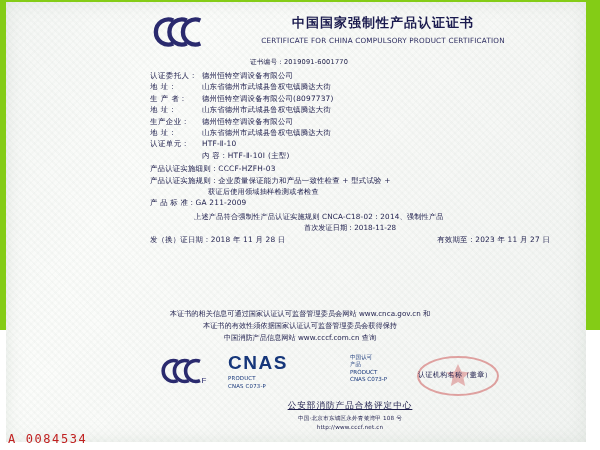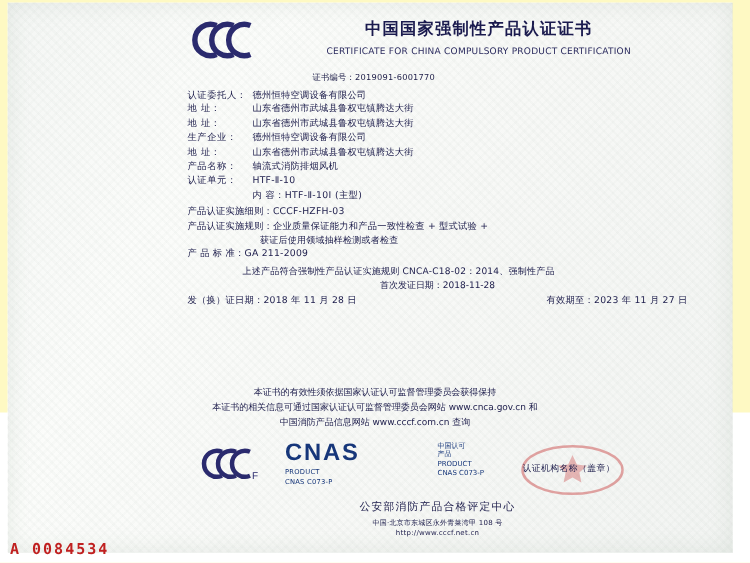--- a/index.html
+++ b/index.html
@@ -10,21 +10,21 @@
   body {
     width: 600px;
     height: 450px;
     font-family: "DejaVu Sans", "Liberation Sans", sans-serif;
     overflow: hidden;
   }
   .page {
     position: relative;
     width: 600px;
     height: 330px;
-    background: #fef9c3;
+    background: #84cc16;
   }
   
   .paper {
     position: absolute;
     left: 6px;
     top: 2px;
     width: 580px;
     height: 440px;
     background:
       linear-gradient(115deg, #f4f6f4 0%, #fbfcfa 25%, #f7f8f6 60%, #f2f4f2 100%);
@@ -207,20 +207,21 @@
     position: absolute;
     left: 150px;
     top: 400px;
     width: 400px;
     text-align: center;
     color: #1b1b4a;
   }
   .issuer .name {
     font-size: 8.6px;
     letter-spacing: 1px;
+    text-decoration: underline;
   }
   .issuer .addr {
     margin-top: 3px;
     font-size: 5.6px;
     letter-spacing: .2px;
   }
   .issuer .url {
     margin-top: 1px;
     font-size: 5.6px;
     letter-spacing: .2px;
@@ -228,21 +229,20 @@
 
   
   .serial {
     position: absolute;
     left: 8px;
     top: 432px;
     color: #c02020;
     font-size: 12px;
     letter-spacing: 1.6px;
     font-family: "DejaVu Sans Mono", monospace;
-    font-weight: bold;
   }
 </style>
 </head>
 <body>
 
 <div class="page">
   <div class="paper">
     <div class="guilloche"></div>
   </div>
 
@@ -266,34 +266,34 @@
 
     <div class="row">
       <span class="lbl">认证委托人：</span>
       <span class="val">德州恒特空调设备有限公司</span>
     </div>
     <div class="row">
       <span class="lbl">地    址：</span>
       <span class="val">山东省德州市武城县鲁权屯镇腾达大街</span>
     </div>
     <div class="row">
+      <span class="lbl">生 产 者：</span>
+      <span class="val">德州恒特空调设备有限公司(8097737)</span>
+    </div>
+    <div class="row">
       <span class="lbl">地    址：</span>
       <span class="val">山东省德州市武城县鲁权屯镇腾达大街</span>
     </div>
     <div class="row">
       <span class="lbl">生产企业：</span>
       <span class="val">德州恒特空调设备有限公司</span>
     </div>
     <div class="row">
       <span class="lbl">地    址：</span>
       <span class="val">山东省德州市武城县鲁权屯镇腾达大街</span>
-    </div>
-    <div class="row">
-      <span class="lbl">产品名称：</span>
-      <span class="val">轴流式消防排烟风机</span>
     </div>
     <div class="row">
       <span class="lbl">认证单元：</span>
       <span class="val">HTF-Ⅱ-10</span>
     </div>
 
     <div class="indent-unit">内  容：HTF-Ⅱ-10I (主型)</div>
 
 
     <div class="block2">
@@ -315,22 +315,22 @@
 
     <div class="centerline">首次发证日期：2018-11-28</div>
 
     <div class="row" style="margin-top:1px;align-items:center;">
       <span class="val">发（换）证日期：2018 年 11 月 28 日</span>
       <span class="val" style="text-align:right;">有效期至：2023 年 11 月 27 日</span>
     </div>
   </div>
 
   <div class="weblines">
+    <div>本证书的相关信息可通过国家认证认可监督管理委员会网站 www.cnca.gov.cn 和</div>
     <div>本证书的有效性须依据国家认证认可监督管理委员会获得保持</div>
-    <div>本证书的相关信息可通过国家认证认可监督管理委员会网站 www.cnca.gov.cn 和</div>
     <div>中国消防产品信息网站 www.cccf.com.cn 查询</div>
   </div>
 
   <div class="logos">
     <div class="ccc-f">
       <svg viewBox="0 0 120 80" width="48" height="34" aria-hidden="true">
         <g fill="none" stroke="#2a2a6e" stroke-width="9">
           <path d="M44 16 A26 26 0 1 0 44 64"></path>
           <path d="M72 16 A26 26 0 1 0 72 64"></path>
           <path d="M100 16 A26 26 0 1 0 100 64"></path>

